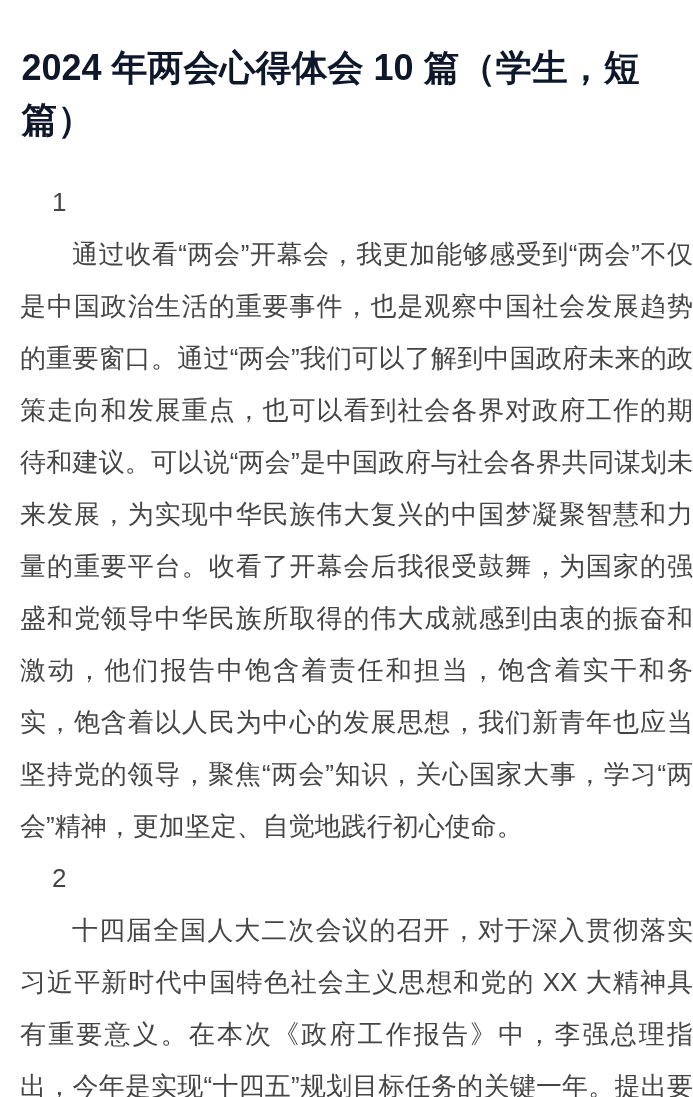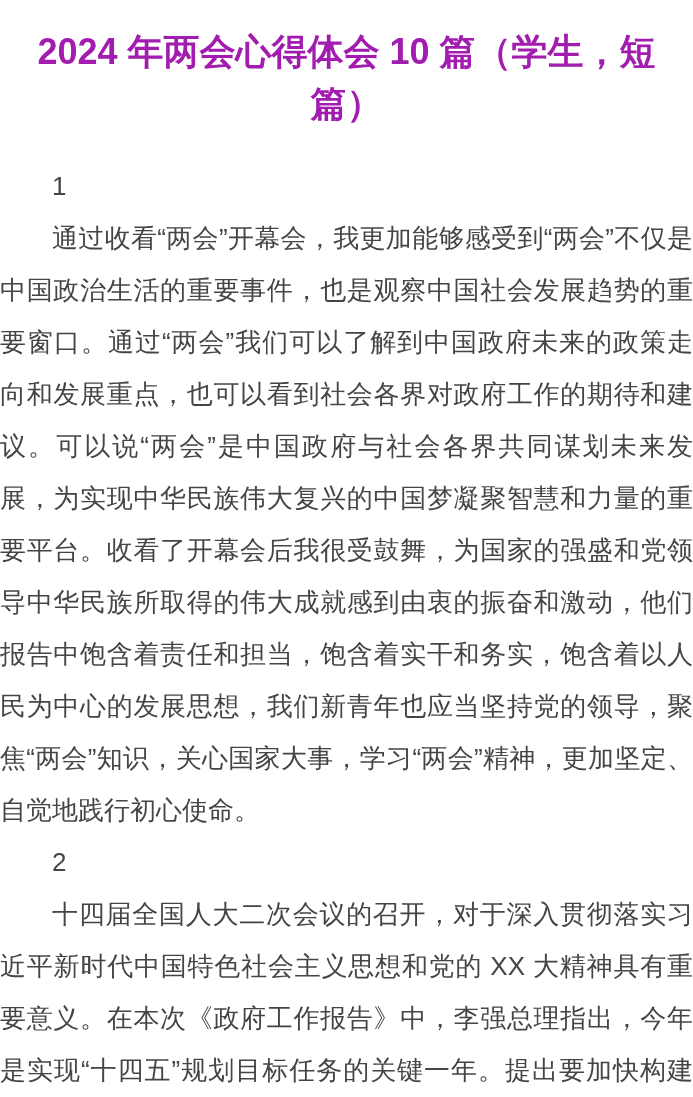--- a/index.html
+++ b/index.html
@@ -16,42 +16,43 @@
   .page {
     box-sizing: border-box;
     width: 693px;
     height: 1097px;
     padding-top: 26px;
     overflow: hidden;
     background: #ffffff;
   }
   .doc-title {
     max-width: 650px;
-    margin: 0 auto 30px auto;
+    margin: 16px auto 30px auto;
     font-size: 36px;
     font-weight: 700;
     line-height: 52px;
-    text-align: center;
-    color: #a21caf;
+    text-align: left;
+    color: #0f172a;
     letter-spacing: 0;
   }
   .doc-content {
     width: 693px;
   }
   .section-number,
   .section-paragraph {
     margin: 0;
     font-size: 26px;
     line-height: 52px;
     color: #454545;
     text-indent: 2em;
   }
   .section-paragraph {
     text-align: justify;
     text-justify: inter-ideograph;
+    padding-left: 20px;
   }
 </style>
 </head>
 <body>
 
 <div class="page">
 
   <h1 class="doc-title">2024 年两会心得体会 10 篇（学生，短篇）</h1>
 
   <div class="doc-content">

